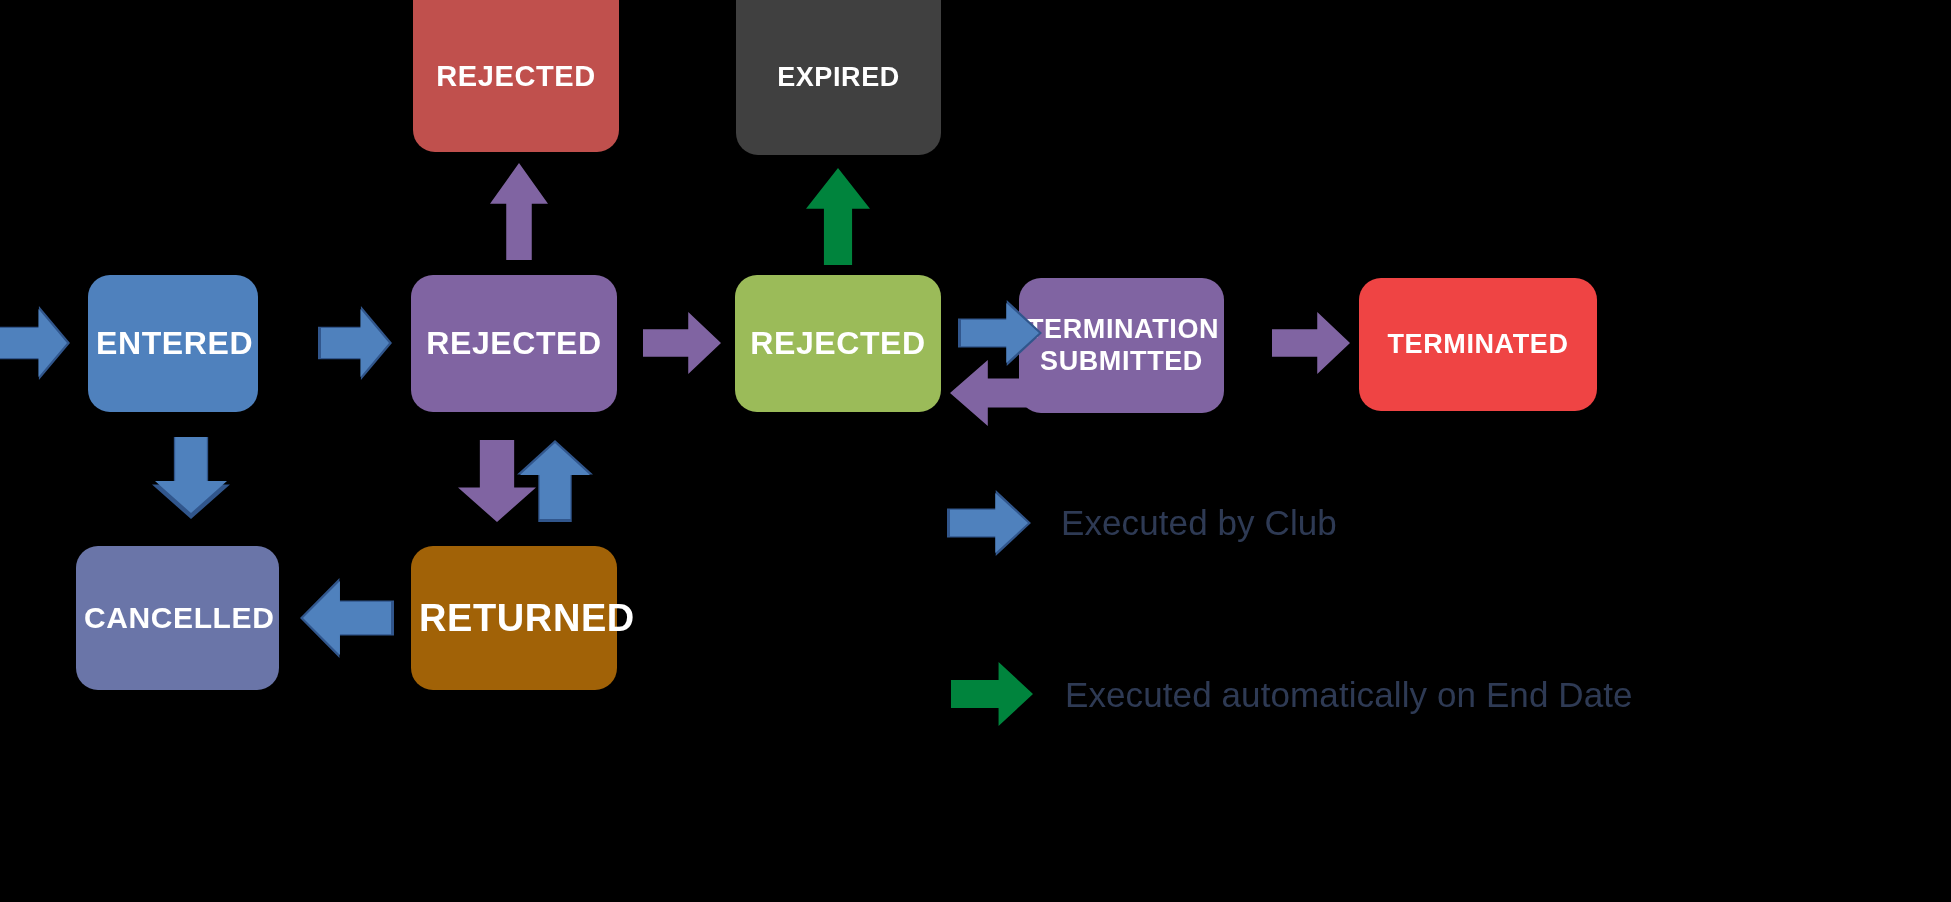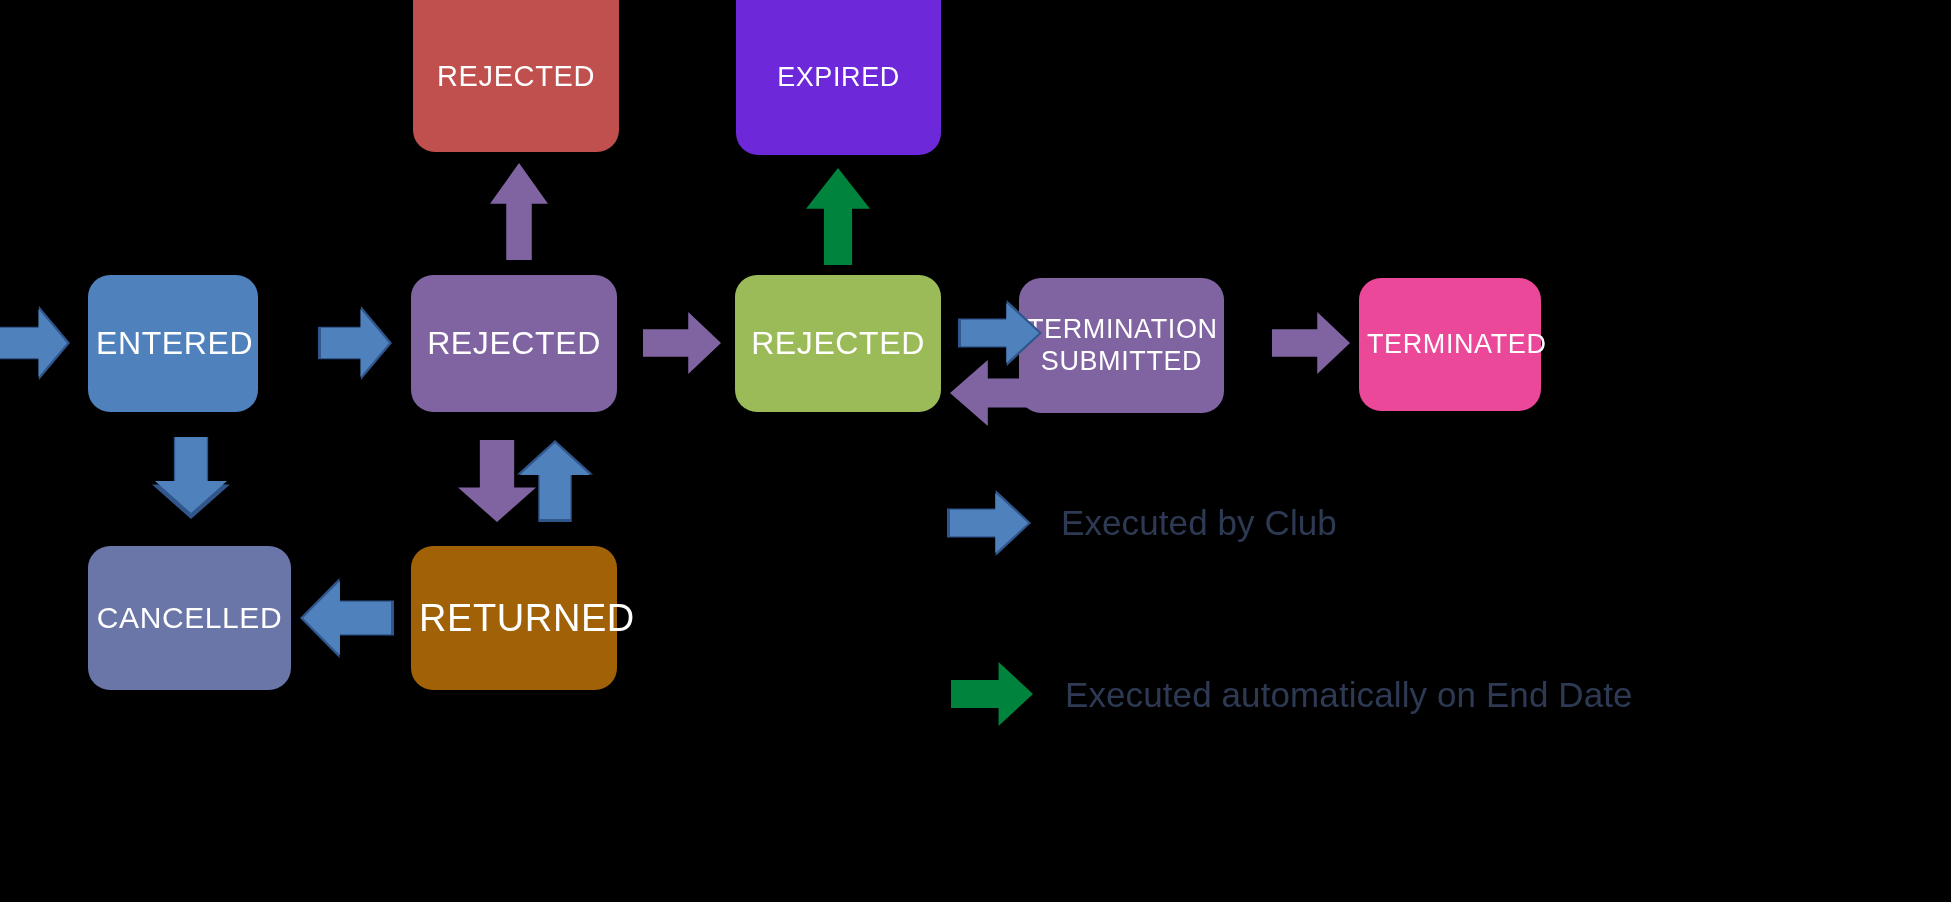--- a/index.html
+++ b/index.html
@@ -22,21 +22,21 @@
   
   .state-box {
     position: absolute;
     box-sizing: border-box;
     border-radius: 22px;
     display: flex;
     align-items: center;
     justify-content: center;
     text-align: center;
     color: #ffffff;
-    font-weight: normal;
+    font-weight: bold;
     letter-spacing: 0.6px;
     line-height: 1.18;
     padding: 4px 8px;
     box-shadow: 2px 3px 4px rgba(0,0,0,0.55);
   }
   .state-label {
     display: block;
     width: 100%;
   }
 
@@ -86,49 +86,49 @@
 </style>
 </head>
 <body>
 
 <div id="canvas">
 
   <div class="state-box" style="left:413px; top:0px; width:206px; height:152px; background:#C0504D; border-radius:0 0 22px 22px; font-size:29px;">
     <span class="state-label">REJECTED</span>
   </div>
 
-  <div class="state-box" style="left:736px; top:0px; width:205px; height:155px; background:#6d28d9; border-radius:0 0 22px 22px; font-size:27px;">
+  <div class="state-box" style="left:736px; top:0px; width:205px; height:155px; background:#404040; border-radius:0 0 22px 22px; font-size:27px;">
     <span class="state-label">EXPIRED</span>
   </div>
 
   <div class="state-box" style="left:88px; top:275px; width:170px; height:137px; background:#4F81BD; font-size:32px;">
     <span class="state-label">ENTERED</span>
   </div>
 
   <div class="state-box" style="left:411px; top:275px; width:206px; height:137px; background:#8064A2; font-size:32px;">
     <span class="state-label">REJECTED</span>
   </div>
 
   <div class="state-box" style="left:735px; top:275px; width:206px; height:137px; background:#9BBB59; font-size:32px;">
     <span class="state-label">REJECTED</span>
   </div>
 
   <div class="state-box" style="left:1019px; top:278px; width:205px; height:135px; background:#8064A2; font-size:27px;">
     <span class="state-label">TERMINATION SUBMITTED</span>
   </div>
 
-  <div class="state-box" style="left:1359px; top:278px; width:182px; height:133px; background:#ec4899; font-size:27px;">
+  <div class="state-box" style="left:1359px; top:278px; width:238px; height:133px; background:#ef4444; font-size:27px;">
     <span class="state-label">TERMINATED</span>
   </div>
 
   <div class="state-box" style="left:411px; top:546px; width:206px; height:144px; background:#a16207; font-size:38px;">
     <span class="state-label">RETURNED</span>
   </div>
 
-  <div class="state-box" style="left:88px; top:546px; width:203px; height:144px; background:#6A75A8; font-size:30px;">
+  <div class="state-box" style="left:76px; top:546px; width:203px; height:144px; background:#6A75A8; font-size:30px;">
     <span class="state-label">CANCELLED</span>
   </div>
 
   <div>
     <div class="arrow arrow-right arrow-shell" style="left:-4px; top:306px; width:74px; height:74px; background:#31568C;"></div>
     <div class="arrow arrow-right" style="left:-1px; top:309px; width:68px; height:68px; background:#4F81BD;"></div>
   </div>
 
   <div>
     <div class="arrow arrow-right arrow-shell" style="left:318px; top:306px; width:74px; height:74px; background:#31568C;"></div>

